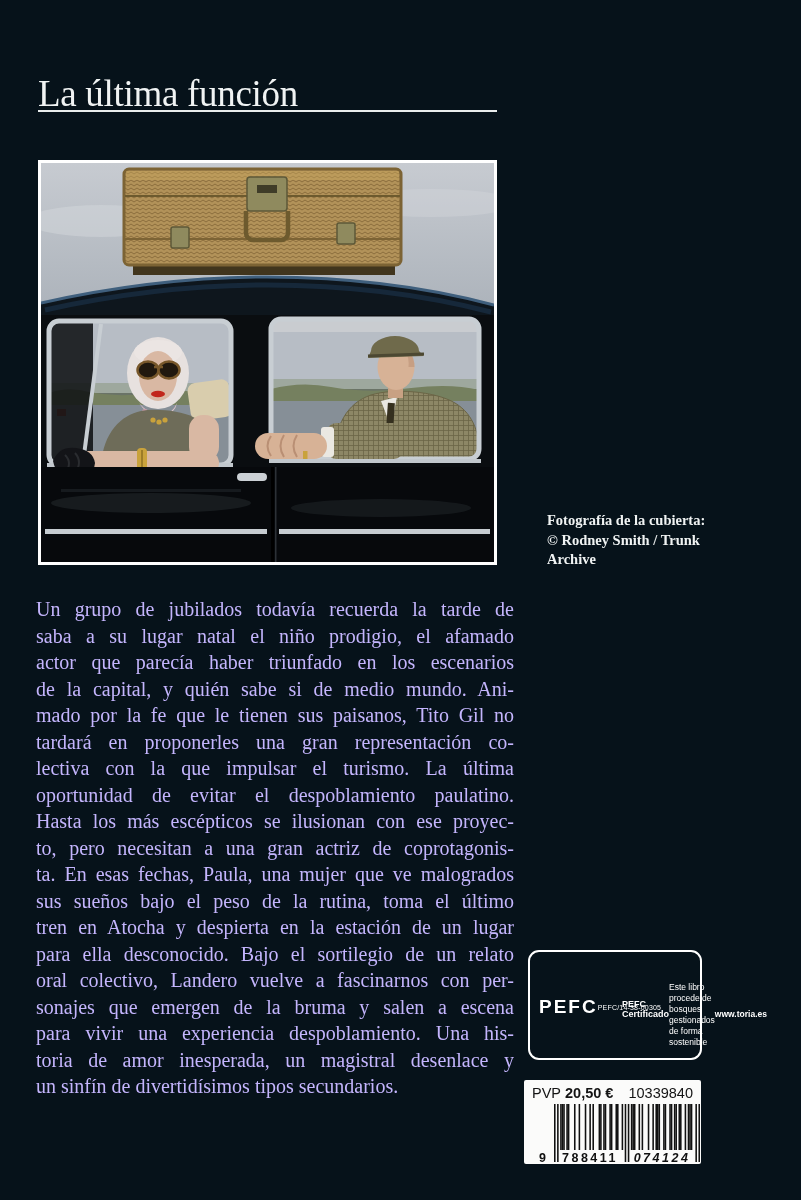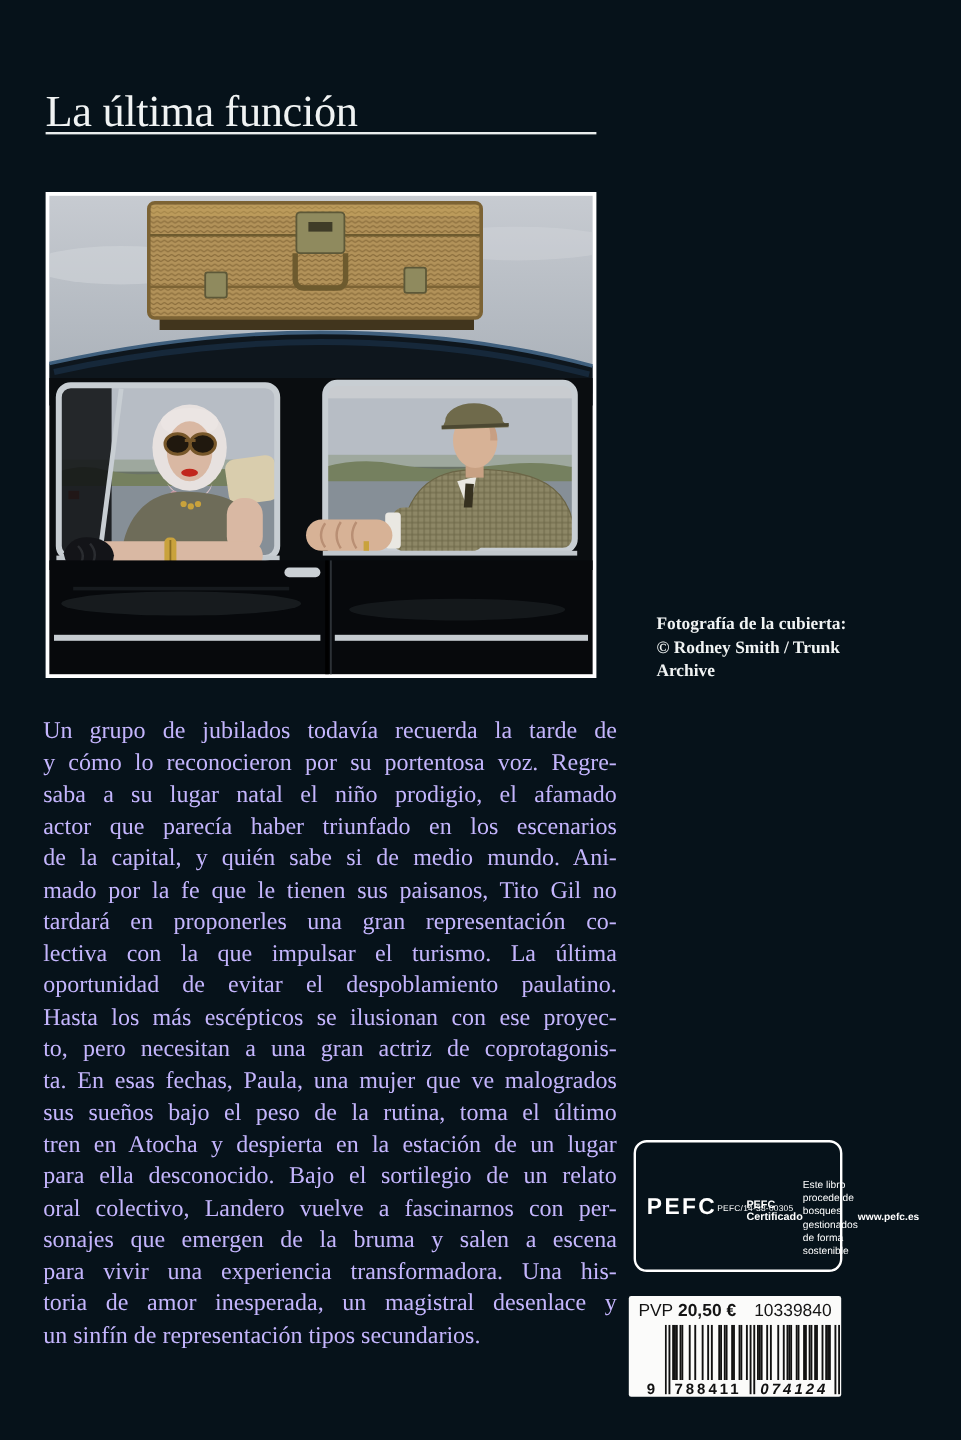--- a/index.html
+++ b/index.html
@@ -204,60 +204,59 @@
       <rect x="196" y="310" width="30" height="8" rx="4" fill="#cbd0d5"></rect>
     </svg>
   </div>
 
   <div class="photo-credit">Fotografía de la cubierta:
 © Rodney Smith / Trunk
 Archive</div>
 
   <div class="synopsis">
       <div class="syn-line">Un grupo de jubilados todavía recuerda la tarde de</div>
-      <div class="syn-line">y cómo lo reconocieron por su portentosa voz. Regre-</div>
       <div class="syn-line">saba a su lugar natal el niño prodigio, el afamado</div>
       <div class="syn-line">actor que parecía haber triunfado en los escenarios</div>
       <div class="syn-line">de la capital, y quién sabe si de medio mundo. Ani-</div>
       <div class="syn-line">mado por la fe que le tienen sus paisanos, Tito Gil no</div>
       <div class="syn-line">tardará en proponerles una gran representación co-</div>
       <div class="syn-line">lectiva con la que impulsar el turismo. La última</div>
       <div class="syn-line">oportunidad de evitar el despoblamiento paulatino.</div>
       <div class="syn-line">Hasta los más escépticos se ilusionan con ese proyec-</div>
       <div class="syn-line">to, pero necesitan a una gran actriz de coprotagonis-</div>
       <div class="syn-line">ta. En esas fechas, Paula, una mujer que ve malogrados</div>
       <div class="syn-line">sus sueños bajo el peso de la rutina, toma el último</div>
       <div class="syn-line">tren en Atocha y despierta en la estación de un lugar</div>
       <div class="syn-line">para ella desconocido. Bajo el sortilegio de un relato</div>
       <div class="syn-line">oral colectivo, Landero vuelve a fascinarnos con per-</div>
       <div class="syn-line">sonajes que emergen de la bruma y salen a escena</div>
-      <div class="syn-line">para vivir una experiencia transformadora. Una his-</div>
+      <div class="syn-line">para vivir una experiencia despoblamiento. Una his-</div>
       <div class="syn-line">toria de amor inesperada, un magistral desenlace y</div>
-      <div class="syn-line">un sinfín de representación tipos secundarios.</div>
+      <div class="syn-line">un sinfín de divertidísimos tipos secundarios.</div>
     </div>
 
   <div class="pefc-box">
     <div class="pefc-left">
       <svg width="50" height="50" viewBox="0 0 60 60" aria-hidden="true">
         <circle cx="30" cy="30" r="24" fill="none" stroke="#ffffff" stroke-width="4.5" stroke-dasharray="118 33" transform="rotate(-55 30 30)"></circle>
         <polygon points="47,3 58,10 46,17" fill="#ffffff"></polygon>
         <circle cx="21" cy="27" r="8.5" fill="#ffffff"></circle>
         <rect x="19.3" y="33" width="3.4" height="11" fill="#ffffff"></rect>
         <polygon points="38,12 47,35 29,35" fill="#ffffff"></polygon>
         <rect x="36.3" y="35" width="3.4" height="9" fill="#ffffff"></rect>
       </svg>
       <div class="pefc-wordmark">PEFC</div>
       <div class="pefc-license">PEFC/14-38-00305</div>
     </div>
     <div class="pefc-right">
       <div class="pefc-heading">PEFC Certificado</div>
       <div class="pefc-desc">Este libro procede de
 bosques gestionados
 de forma sostenible</div>
-      <div class="pefc-url">www.pefc.es</div>
+      <div class="pefc-url">www.toria.es</div>
     </div>
   </div>
 
   <div class="barcode-box">
     <div class="price-row">
       <span>
         <span>PVP</span><span class="price-value">20,50 €</span>
       </span>
       <span>10339840</span>
     </div>

